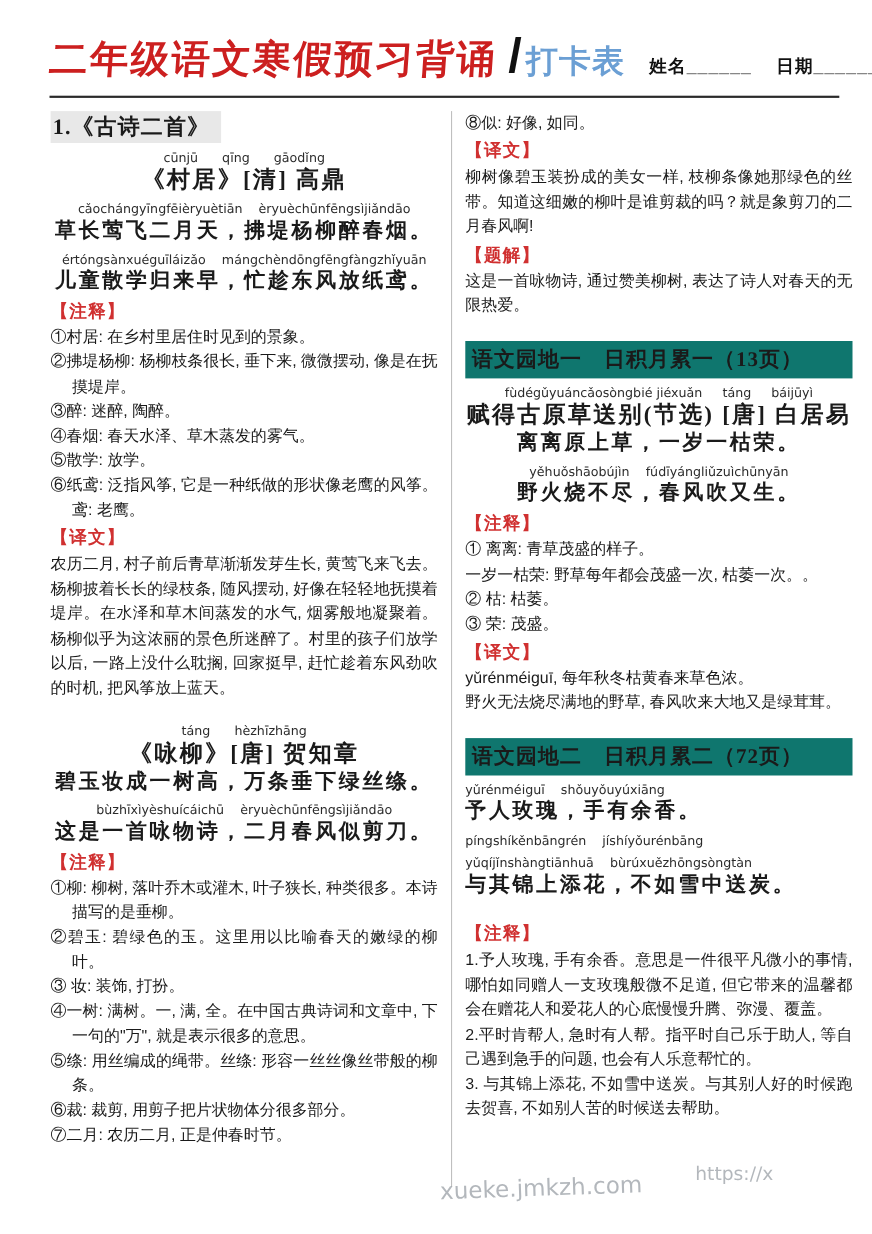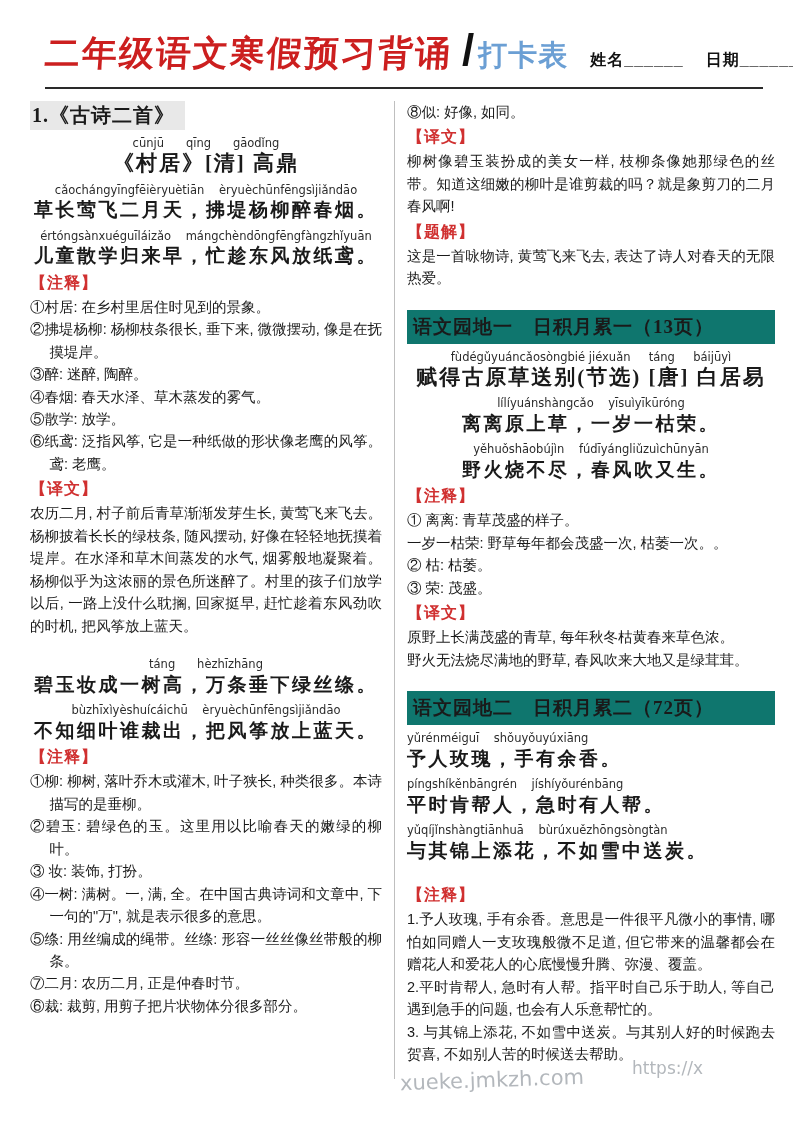--- a/index.html
+++ b/index.html
@@ -20,21 +20,21 @@
     font-weight:bold;font-size:35px;letter-spacing:2px;
     color:#cc1f1f;transform:skewX(-4deg);display:inline-block;
   }
   .slash{font-size:44px;font-weight:bold;color:#111;margin:0 4px 0 10px;line-height:0.9;}
   .badge{font-size:29px;font-weight:bold;color:#6b9fd4;letter-spacing:1px;text-align:right;}
   .fill-label{font-size:16px;font-weight:bold;color:#111;margin-left:22px;letter-spacing:1px;}
   .header-rule{border-bottom:2px solid #2a2a2a;margin-top:10px;}
   
   .columns{display:flex;align-items:stretch;padding:12px 18px 0 30px;height:990px;box-sizing:border-box;}
   .col{box-sizing:border-box;}
-  .col.left{width:360px;padding-right:8px;}
+  .col.left{width:360px;padding-right:8px;margin-left:16px;}
   .vdivider{width:1px;background:#bfbfbf;margin:0 4px;}
   .col.right{flex:1;padding-left:8px;}
   
   .highlight-inline{
     display:inline-block;background:#e8e8e8;
     font-weight:bold;font-size:20px;letter-spacing:1px;
     padding:1px 10px 1px 2px;
     font-family:"Liberation Serif",serif;
   }
   .section-header{
@@ -121,77 +121,76 @@
       <p class="note">⑤散学: 放学。</p>
       <p class="note">⑥纸鸢: 泛指风筝, 它是一种纸做的形状像老鹰的风筝。鸢: 老鹰。</p>
 
       <div class="label-red">【译文】</div>
       <p class="paragraph">农历二月, 村子前后青草渐渐发芽生长, 黄莺飞来飞去。杨柳披着长长的绿枝条, 随风摆动, 好像在轻轻地抚摸着堤岸。在水泽和草木间蒸发的水气, 烟雾般地凝聚着。杨柳似乎为这浓丽的景色所迷醉了。村里的孩子们放学以后, 一路上没什么耽搁, 回家挺早, 赶忙趁着东风劲吹的时机, 把风筝放上蓝天。</p>
 
       <div class="gap-md"></div>
 
       <div class="poem">
         <div class="py">táng      hèzhīzhāng</div>
+        <div class="poem-title">《咏柳》[唐] 贺知章</div>
         <div class="verse">碧玉妆成一树高，万条垂下绿丝绦。</div>
         <div class="py">bùzhīxìyèshuícáichū    èryuèchūnfēngsìjiǎndāo</div>
-        <div class="verse">不知细叶谁裁出，把风筝放上蓝天。</div>
+        <div class="verse">这是一首咏物诗，二月春风似剪刀。</div>
       </div>
 
       <div class="label-red">【注释】</div>
       <p class="note">①柳: 柳树, 落叶乔木或灌木, 叶子狭长, 种类很多。本诗描写的是垂柳。</p>
       <p class="note">②碧玉: 碧绿色的玉。这里用以比喻春天的嫩绿的柳叶。</p>
       <p class="note">③ 妆: 装饰, 打扮。</p>
       <p class="note">④一树: 满树。一, 满, 全。在中国古典诗词和文章中, 下一句的"万", 就是表示很多的意思。</p>
       <p class="note">⑤绦: 用丝编成的绳带。丝绦: 形容一丝丝像丝带般的柳条。</p>
+      <p class="note">⑥裁: 裁剪, 用剪子把片状物体分很多部分。</p>
       <p class="note">⑦二月: 农历二月, 正是仲春时节。</p>
-      <p class="note">⑥裁: 裁剪, 用剪子把片状物体分很多部分。</p>
     </section>
 
     <div class="vdivider"></div>
 
     <section class="col right">
 
       <p class="note">⑧似: 好像, 如同。</p>
 
       <div class="label-red">【译文】</div>
       <p class="paragraph">柳树像碧玉装扮成的美女一样, 枝柳条像她那绿色的丝带。知道这细嫩的柳叶是谁剪裁的吗？就是象剪刀的二月春风啊!</p>
 
       <div class="label-red">【题解】</div>
-      <p class="paragraph">这是一首咏物诗, 黄莺飞来飞去, 表达了诗人对春天的无限热爱。</p>
+      <p class="paragraph">这是一首咏物诗, 通过赞美柳树, 表达了诗人对春天的无限热爱。</p>
 
       <div class="section-header">语文园地一　日积月累一（13页）</div>
 
       <div class="poem">
         <div class="py">fùdégǔyuáncǎosòngbié jiéxuǎn     táng     báijūyì</div>
         <div class="poem-title">赋得古原草送别(节选) [唐] 白居易</div>
-        <div class="py">lílíyuánshàngcǎo    yīsuìyīkūróng</div>
         <div class="verse">离离原上草，一岁一枯荣。</div>
         <div class="py">yěhuǒshāobújìn    fúdīyángliǔzuìchūnyān</div>
         <div class="verse">野火烧不尽，春风吹又生。</div>
       </div>
 
       <div class="label-red">【注释】</div>
       <p class="note">① 离离: 青草茂盛的样子。</p>
       <p class="note plain">一岁一枯荣: 野草每年都会茂盛一次, 枯萎一次。。</p>
       <p class="note">② 枯: 枯萎。</p>
       <p class="note">③ 荣: 茂盛。</p>
 
       <div class="label-red">【译文】</div>
-      <p class="paragraph">原野上长满茂盛的青草, 每年秋冬枯黄春来草色浓。</p>
+      <p class="paragraph">yǔrénméiguī, 每年秋冬枯黄春来草色浓。</p>
       <p class="paragraph">野火无法烧尽满地的野草, 春风吹来大地又是绿茸茸。</p>
 
       <div class="section-header">语文园地二　日积月累二（72页）</div>
 
       <div class="poem left-align">
         <div class="py">yǔrénméiguī    shǒuyǒuyúxiāng</div>
         <div class="verse">予人玫瑰，手有余香。</div>
       </div>
       <div class="poem left-align">
         <div class="py">píngshíkěnbāngrén    jíshíyǒurénbāng</div>
-        <div class="verse">平时肯帮人，急时有人帮。</div>
       </div>
       <div class="poem left-align">
         <div class="py">yǔqíjǐnshàngtiānhuā    bùrúxuězhōngsòngtàn</div>
         <div class="verse">与其锦上添花，不如雪中送炭。</div>
       </div>
 
       <div class="gap-md"></div>
 
       <div class="label-red">【注释】</div>
       <p class="note plain">1.予人玫瑰, 手有余香。意思是一件很平凡微小的事情, 哪怕如同赠人一支玫瑰般微不足道, 但它带来的温馨都会在赠花人和爱花人的心底慢慢升腾、弥漫、覆盖。</p>

